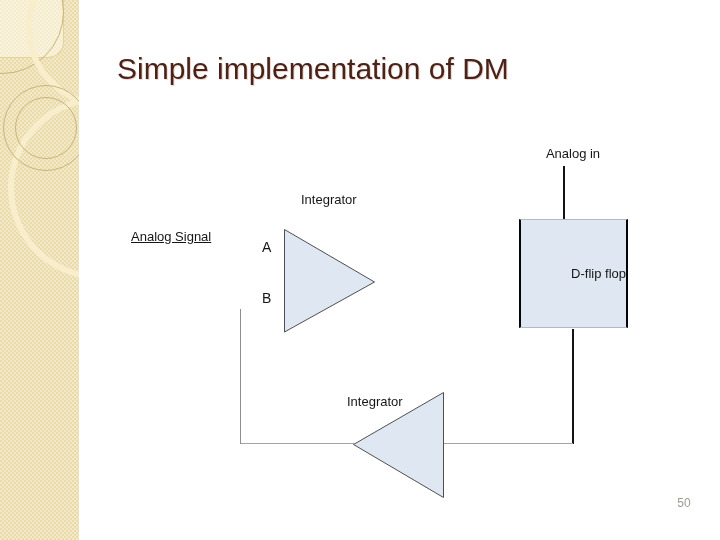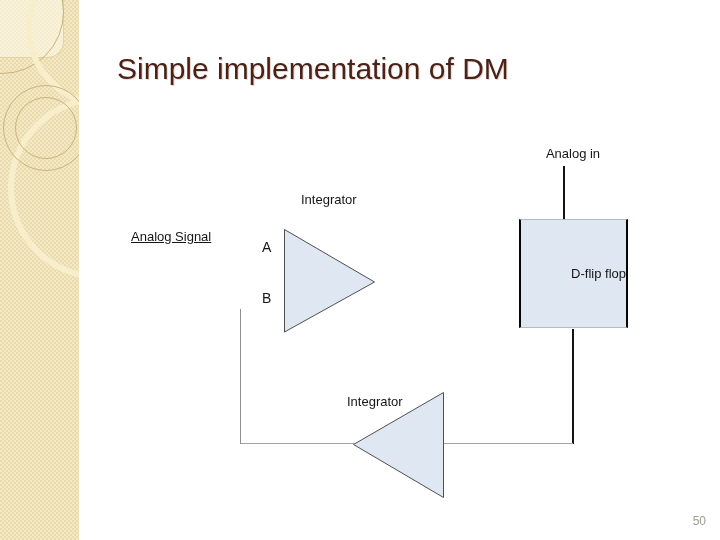--- a/index.html
+++ b/index.html
@@ -59,21 +59,21 @@
     position:absolute;left:519px;top:219px;width:109px;height:109px;
     box-sizing:border-box;background:var(--shape-fill);
     border-left:2px solid #060606;border-right:2px solid #060606;
     border-top:1px solid #b4bac4;border-bottom:1px solid #b4bac4;
     display:flex;align-items:center;justify-content:flex-end;
   }
   .dff span{font-size:13px;color:var(--label-color);}
   .tri{position:absolute;}
   .tri polygon{fill:var(--shape-fill);stroke:var(--shape-stroke);stroke-width:1;}
   .pagenum{
-    position:absolute;left:662px;top:514px;width:44px;text-align:right;
+    position:absolute;left:662px;top:496px;width:44px;text-align:center;
     font-size:12px;color:var(--page-number-color);
   }
 </style>
 </head>
 <body>
 
 <div class="slide">
 
   <div class="sidebar">
     <div class="corner-glow"></div>

